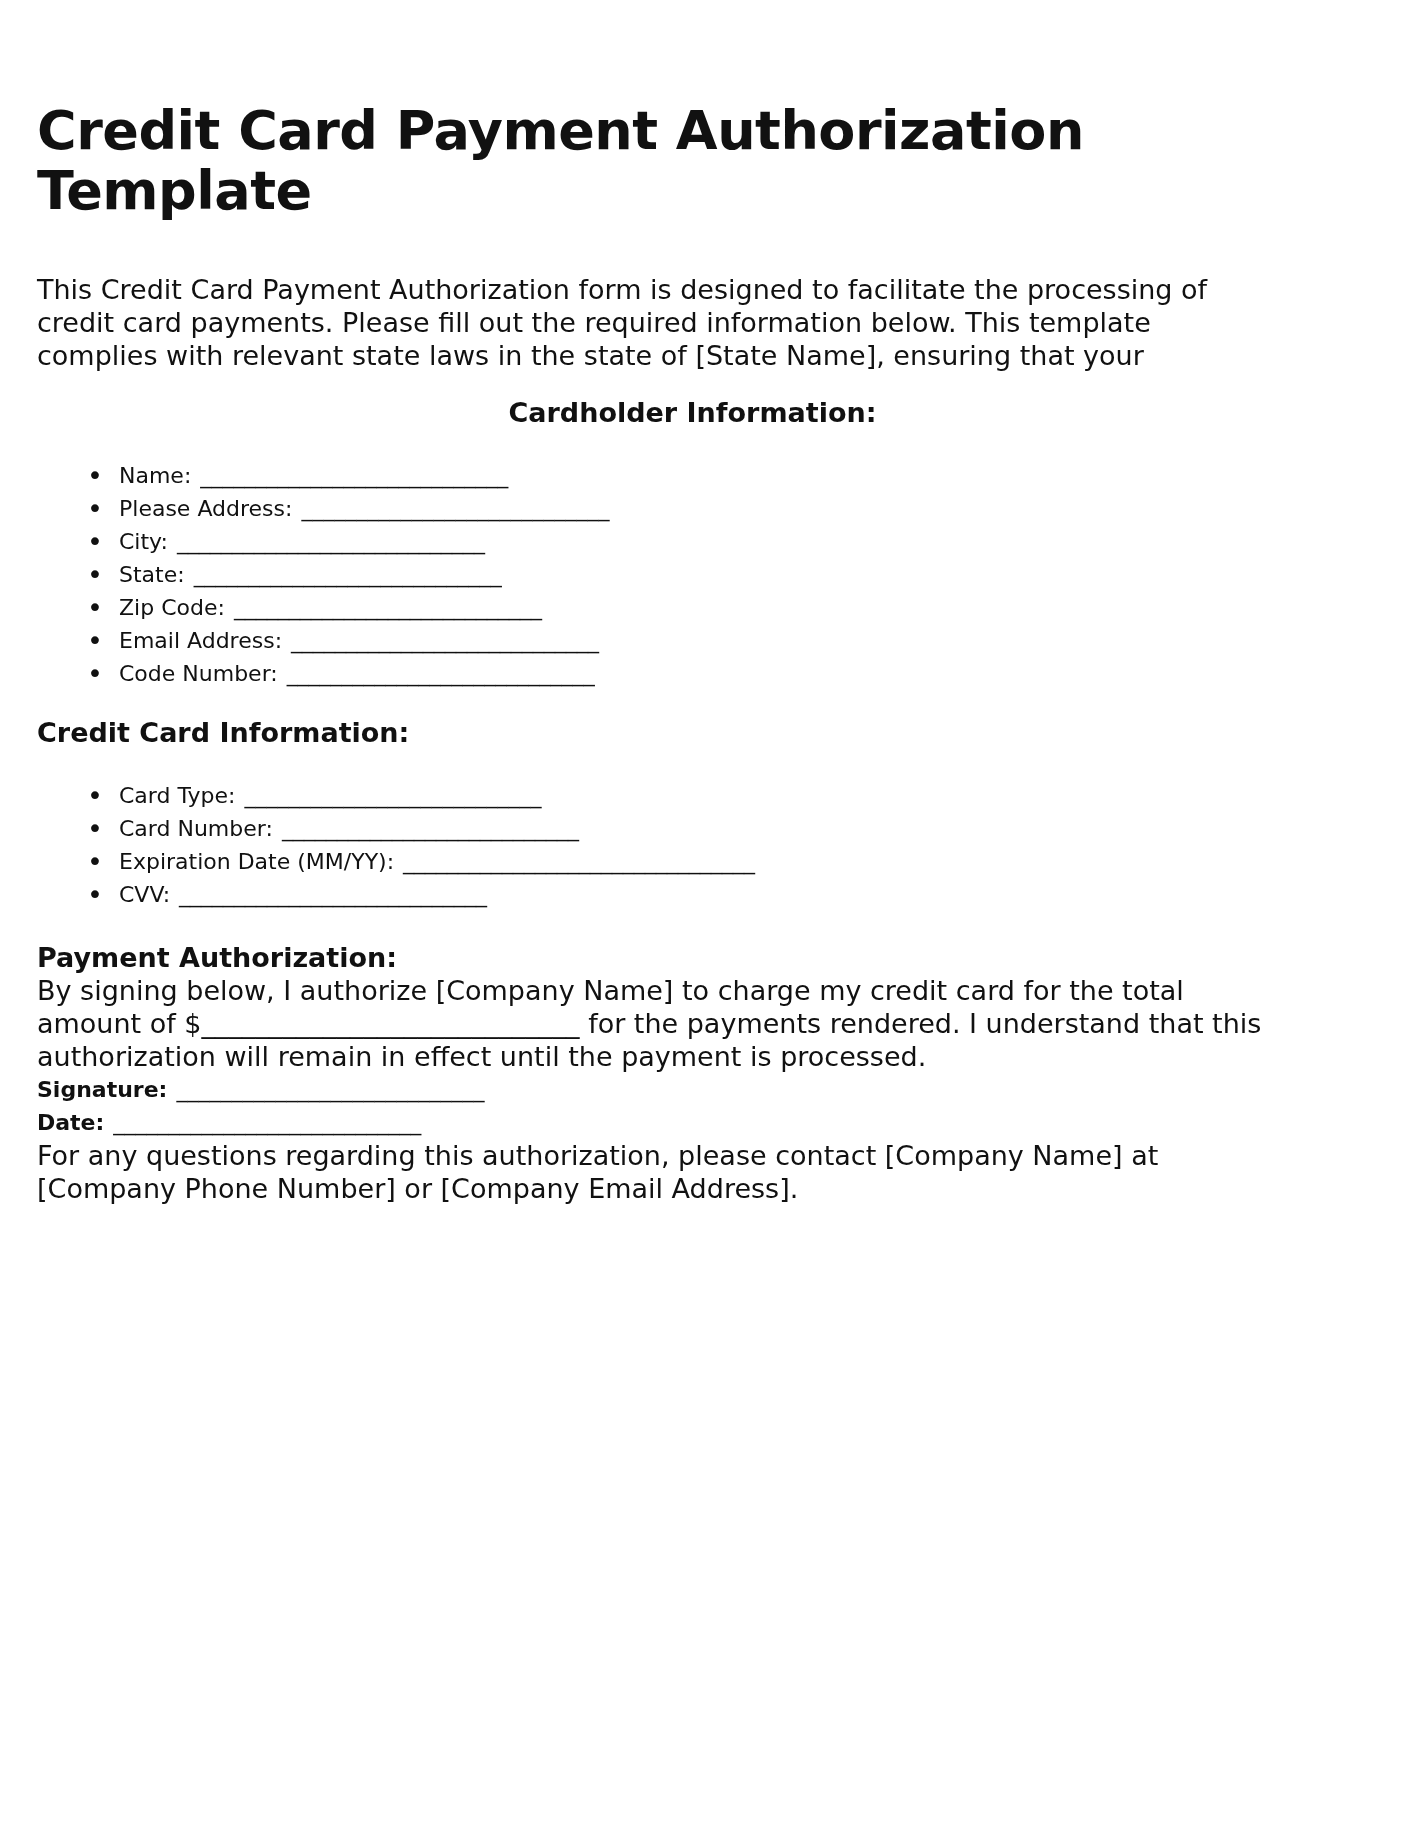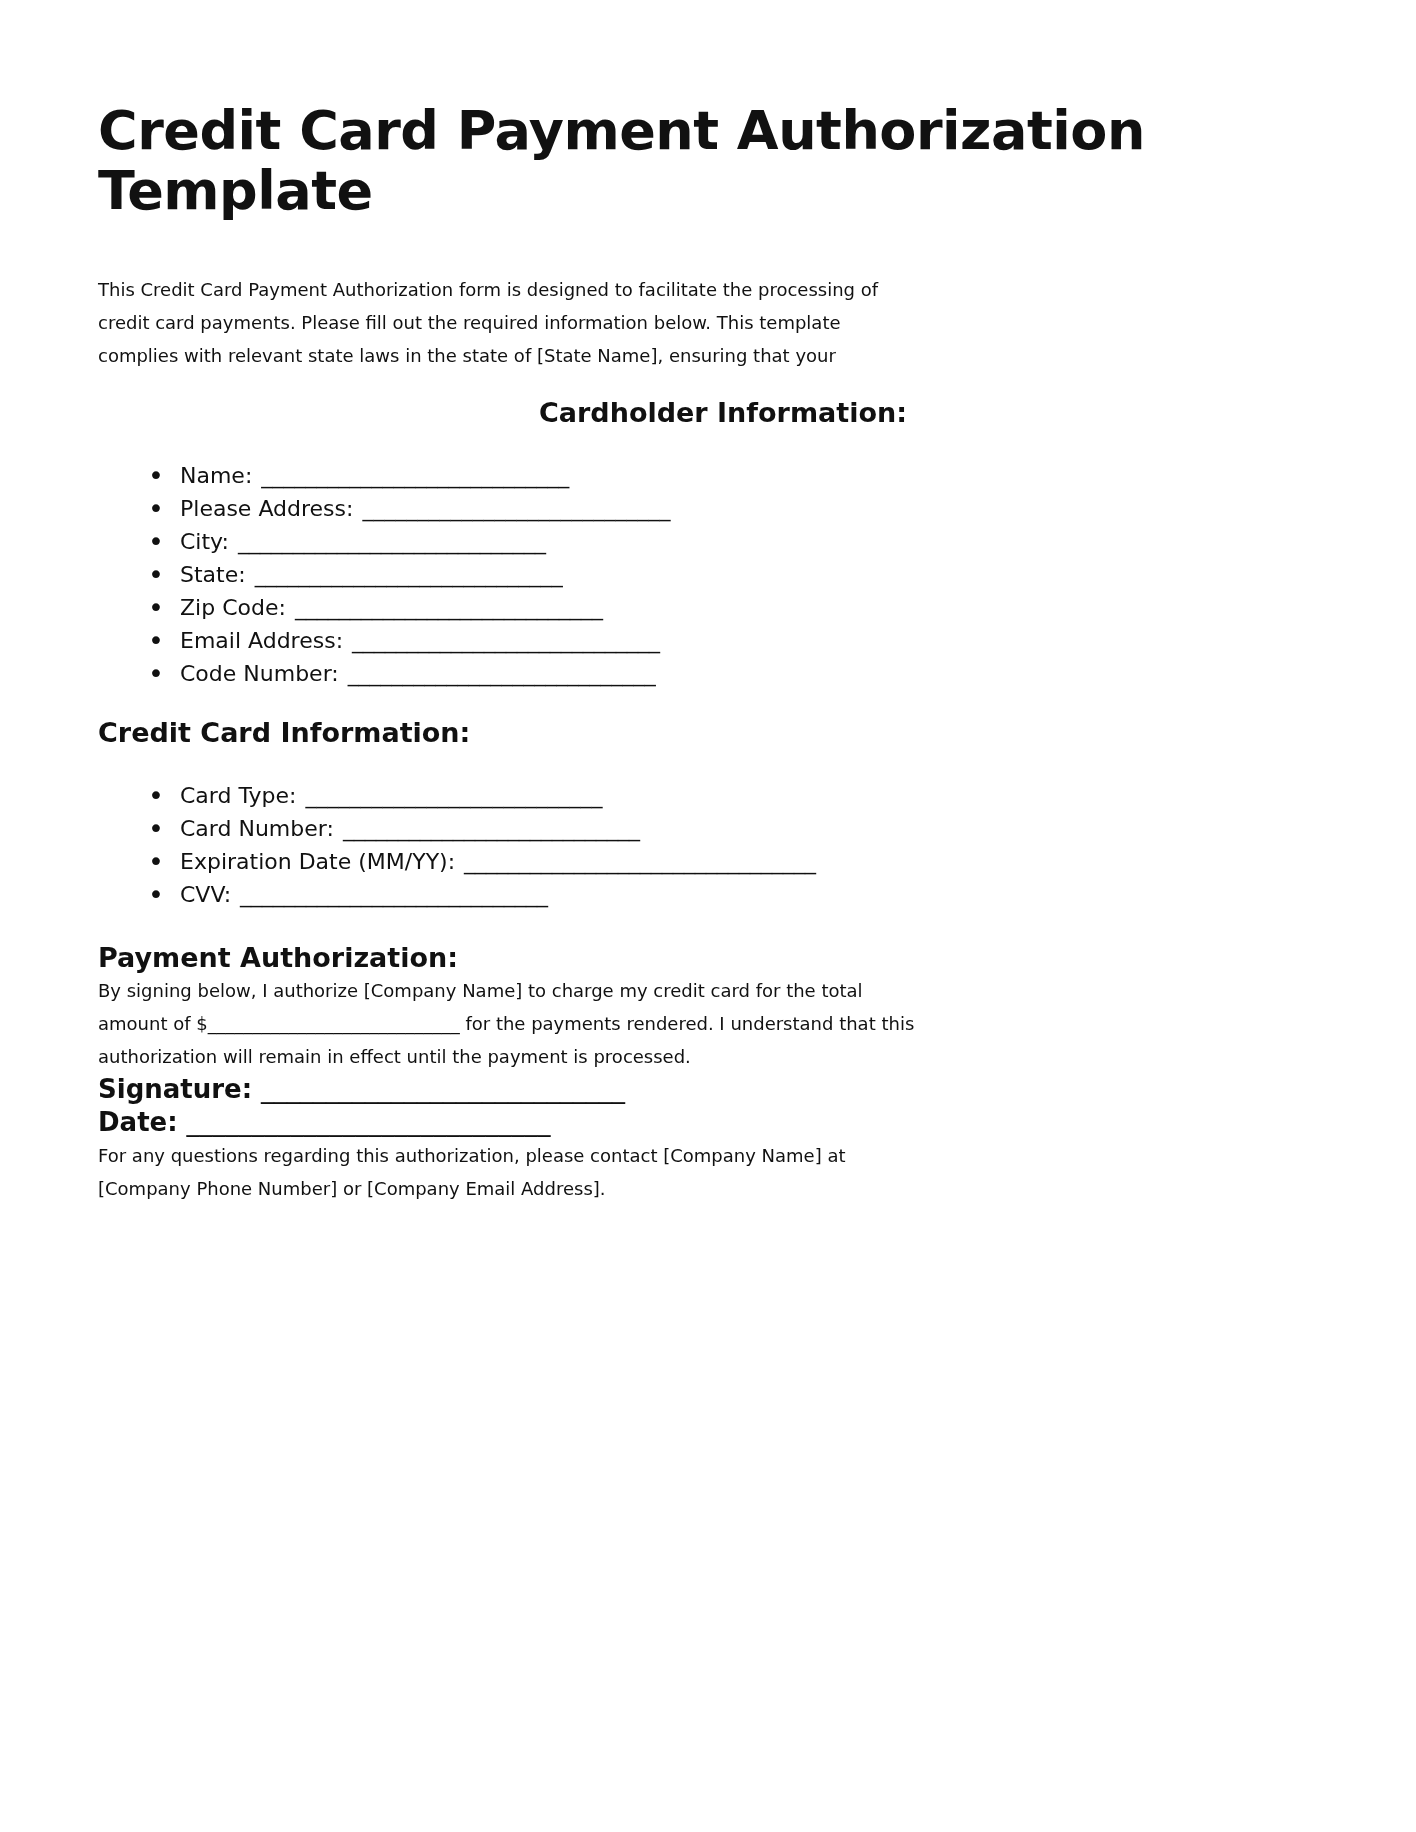--- a/index.html
+++ b/index.html
@@ -4,32 +4,32 @@
 <style>
   html,body{margin:0;padding:0;background:#ffffff;}
   .page{
     position:relative;
     width:1416px;
     height:1564px;
     background:#ffffff;
     color:#111111;
     font-family:"DejaVu Sans",sans-serif;
     box-sizing:border-box;
-    padding:101px 68px 0 98px;
+    padding:101px 68px 0 37px;
     overflow:hidden;
   }
   h1{
     font-size:54px;
     line-height:60px;
     font-weight:bold;
     margin:0 0 52px 0;
     letter-spacing:-0.5px;
   }
   .line{
-    font-size:18px;
+    font-size:27px;
     line-height:33px;
     white-space:nowrap;
   }
   p.block{margin:0;}
   h2{
     font-size:27px;
     line-height:33px;
     font-weight:bold;
     margin:0;
   }
@@ -60,21 +60,21 @@
     left:50px;
     top:0;
     font-size:27px;
     line-height:33px;
   }
   .blank{
     margin-left:9px;
     letter-spacing:0;
   }
   .sig-line{
-    font-size:26px;
+    font-size:22px;
     line-height:33px;
     white-space:nowrap;
   }
   .sig-line strong{font-weight:bold;}
   .site-footer{
     position:absolute;
     top:1734px;
     right:49px;
     font-family:"Liberation Mono",monospace;
     font-size:58px;

